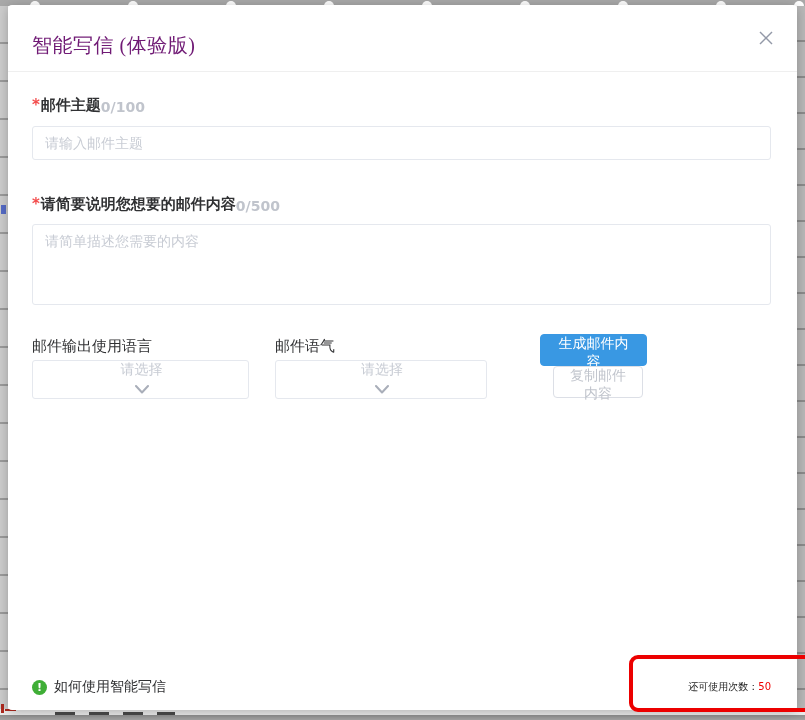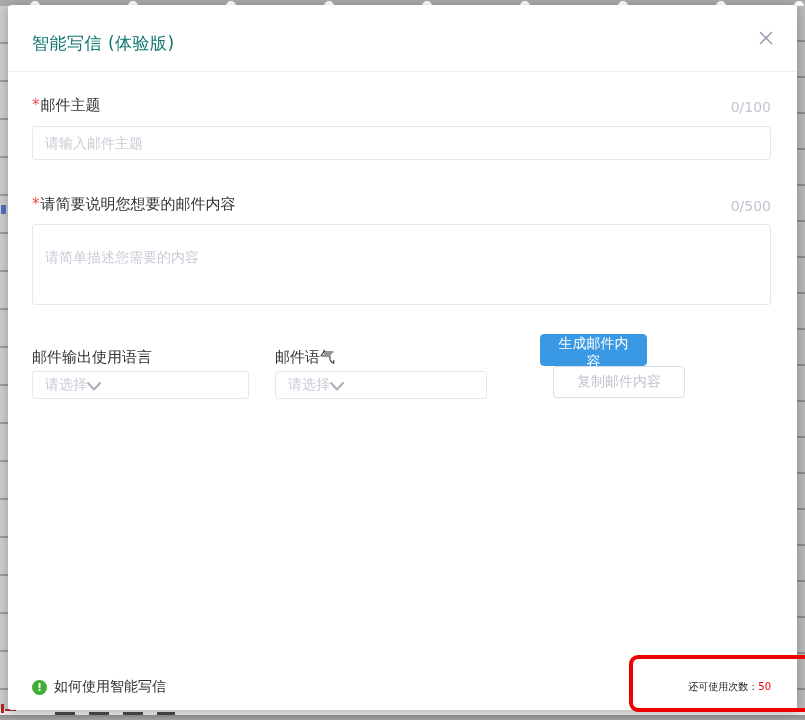--- a/index.html
+++ b/index.html
@@ -35,61 +35,61 @@
   .bg-red-scribble i { position:absolute; background:#ae2a20; }
   .bg-red-scribble i:nth-child(1){ left:0; top:0; width:3px; height:9px; }
   .bg-red-scribble i:nth-child(2){ left:4px; top:5px; width:11px; height:2px; }
 
   
   .dialog {
     position:absolute; left:8px; top:5px; width:789px; height:705px;
     background:#fff; border-radius:4px; box-shadow:0 2px 12px rgba(0,0,0,.25);
   }
   .dialog-header { position:absolute; left:0; right:0; top:0; height:67px; border-bottom:1px solid #efefef; }
-  .dialog-title { position:absolute; left:24px; top:27px; font-size:17px; color:#0f766e; letter-spacing:.5px; }
+  .dialog-title { position:absolute; left:24px; top:27px; font-size:20px; color:#701a75; letter-spacing:.5px;font-family:Liberation Serif, serif; }
   .close-btn { position:absolute; right:20px; top:24px; width:22px; height:22px; cursor:pointer;
     display:flex; align-items:center; justify-content:center; }
 
   .dialog-body { position:absolute; left:24px; right:26px; top:67px; }
 
-  .field-head { display:flex; justify-content:space-between; align-items:flex-end; }
+  .field-head { display:flex; align-items:flex-end;font-weight:bold; }
   .field-head.first { margin-top:24px; }
   .field-head.second { margin-top:35px; }
   .field-label { font-size:15px; color:#303133; }
   .required { color:#f34b4b; margin-right:1px; }
   .counter { font-size:14px; color:#c0c4cc; }
 
   .text-input {
     margin-top:11px; width:100%; height:34px; border:1px solid #e5e8ee; border-radius:3px;
     padding:0 12px; font-size:14px; color:#333; outline:none;
     font-family:"DejaVu Sans","Liberation Sans",sans-serif;
   }
   .text-area {
     margin-top:10px; width:100%; height:81px; border:1px solid #e5e8ee; border-radius:3px;
-    padding:24px 12px; font-size:14px; color:#333; outline:none; resize:none;
+    padding:8px 12px; font-size:14px; color:#333; outline:none; resize:none;
     font-family:"DejaVu Sans","Liberation Sans",sans-serif;
   }
   .text-input::placeholder, .text-area::placeholder { color:#c8ccd4; }
 
   .row-selects { margin-top:25px; display:flex; align-items:flex-end; }
   .sel-group { display:flex; flex-direction:column; }
   .sel-group .field-label { margin-bottom:4px; }
   .sel-group.lang { width:217px; }
   .sel-group.tone { width:212px; margin-left:26px; }
   .select {
-    height:28px; border:1px solid #e5e8ee; border-radius:3px; background:#fff;
-    display:flex; align-items:center; justify-content:flex-start; padding:0 10px 0 12px; cursor:pointer;
+    height:39px; border:1px solid #e5e8ee; border-radius:3px; background:#fff;
+    display:flex; align-items:center; justify-content:flex-start; padding:0 10px 0 12px; cursor:pointer;flex-direction:column;
   }
   .select-placeholder { font-size:14px; color:#c8ccd4; }
 
   .btns { display:flex; margin-left:53px; margin-bottom:1px;flex-direction:column; }
   .btn { height:32px; border-radius:4px; font-size:14px; padding:0 16px; cursor:pointer;
     font-family:"DejaVu Sans","Liberation Sans",sans-serif; }
   .btn-primary { width:107px; background:#3998e3; border:1px solid #3998e3; color:#fff; }
-  .btn-disabled { width:132px; margin-left:13px; background:#fff; border:1px solid #dcdfe6; color:#c0c4cc; cursor:not-allowed; }
+  .btn-disabled { width:90px; margin-left:13px; background:#fff; border:1px solid #dcdfe6; color:#c0c4cc; cursor:not-allowed; }
 
   .dialog-footer {
     position:absolute; left:24px; right:26px; bottom:13px; height:20px;
     display:flex; justify-content:space-between; align-items:center;
   }
   .help-link { display:flex; align-items:center; cursor:pointer; }
   .help-icon {
     width:15px; height:15px; border-radius:50%; background:#3fae36; color:#fff;
     font-size:11px; font-weight:bold; line-height:15px; text-align:center; margin-right:7px;
   }

